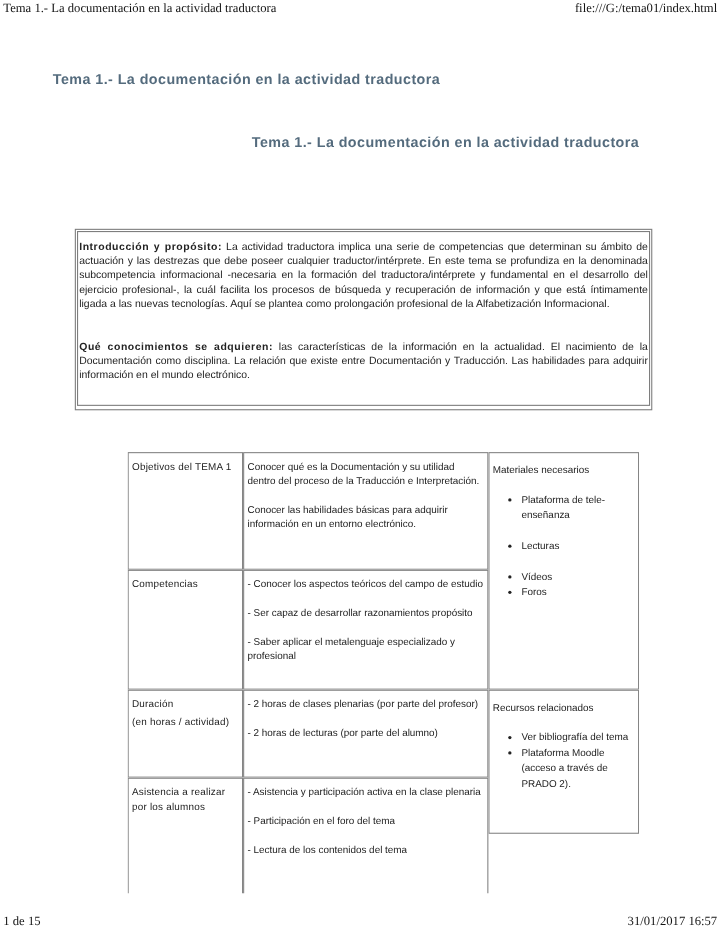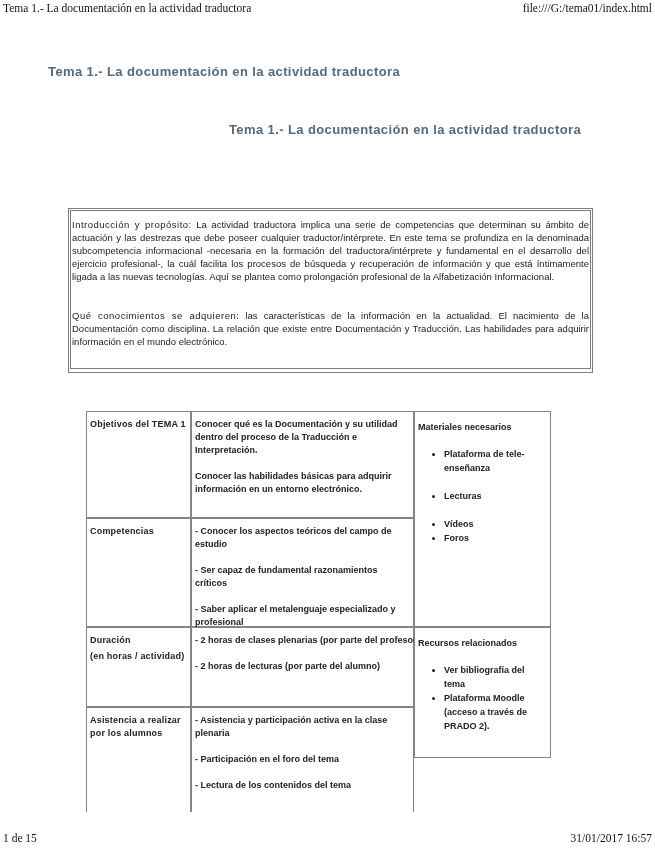--- a/index.html
+++ b/index.html
@@ -27,25 +27,25 @@
   .intro-outer{
     position:absolute;left:68px;top:208px;width:525px;height:165px;
     border:1px solid #7e7e7e;box-sizing:border-box;
   }
   .intro-inner{
     border:1px solid #7e7e7e;margin:1px;height:calc(100% - 4px);box-sizing:border-box;
     padding:1px 1px;font-size:9.5px;line-height:13px;text-align:justify;color:#222;
   }
   .intro-inner p{margin:6px 0 0 0;}
   .intro-inner p + p{margin-top:26px;}
-  .lead{font-weight:normal;letter-spacing:.5px;}
+  .lead{font-weight:bold;letter-spacing:.5px;}
   
   .course-grid{
-    position:absolute;left:86px;top:411px;width:465px;height:401px;overflow:hidden;
-    display:grid;grid-template-columns:105px 223px 137px;grid-template-rows:107px 109px 80px 150px;font-weight:bold;
+    position:absolute;left:116px;top:411px;width:465px;height:401px;overflow:hidden;
+    display:grid;grid-template-columns:105px 223px 137px;grid-template-rows:107px 109px 80px 150px;
   }
   .cell{
     border:1px solid #858585;box-sizing:border-box;background:#fff;
     padding:3px 3px;font-size:9px;line-height:13px;color:#222;
   }
   .cell.label{letter-spacing:.2px;}
   .lbl-line{margin-top:3px;}
   .lbl-line2{}
   .item{margin:3px 0 13px 0;}
   .item:last-child{margin-bottom:0;}
@@ -92,21 +92,21 @@
   <div class="cell">
     <div class="item">Conocer qué es la Documentación y su utilidad dentro del proceso de la Traducción e Interpretación.</div>
     <div class="item">Conocer las habilidades básicas para adquirir información en un entorno electrónico.</div>
   </div>
 
   <div class="cell label">
     <div class="lbl-line">Competencias</div>
   </div>
   <div class="cell">
     <div class="item">- Conocer los aspectos teóricos del campo de estudio</div>
-    <div class="item">- Ser capaz de fundamental razonamientos críticos</div>
+    <div class="item">- Ser capaz de desarrollar razonamientos propósito</div>
     <div class="item">- Saber aplicar el metalenguaje especializado y profesional</div>
   </div>
 
   <div class="cell label">
     <div class="lbl-line">Duración</div>
     <div class="lbl-line lbl-line2">(en horas / actividad)</div>
   </div>
   <div class="cell nowrap">
     <div class="item">- 2 horas de clases plenarias (por parte del profesor)</div>
     <div class="item">- 2 horas de lecturas (por parte del alumno)</div>

